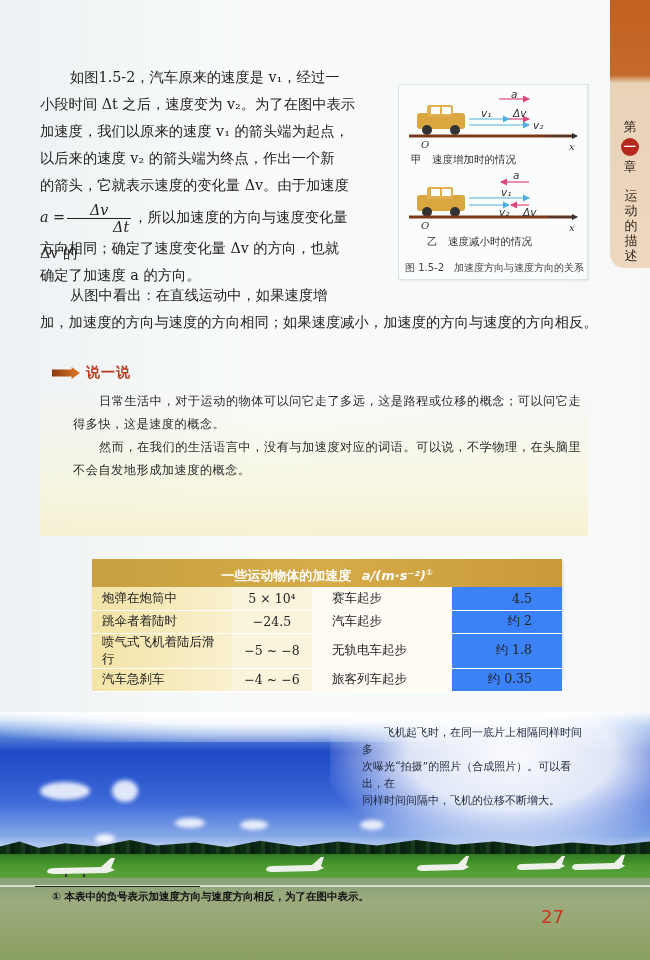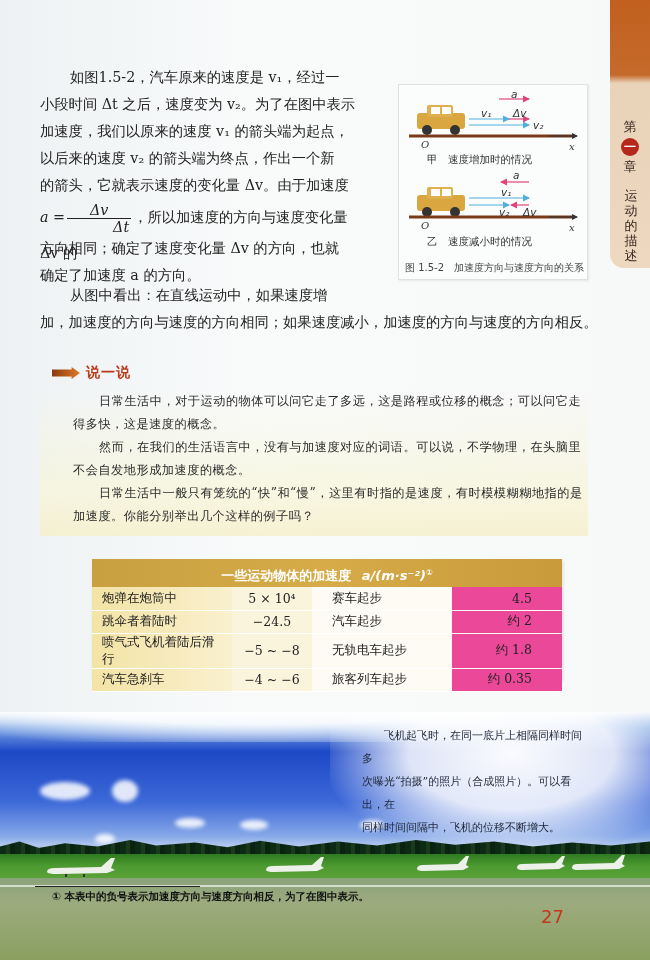--- a/index.html
+++ b/index.html
@@ -48,33 +48,33 @@
   .talk-box p.ind { text-indent: 26px; margin-left: 33px; }
 
   .table-wrap { position: absolute; left: 92px; top: 559px; width: 470px; height: 120px; background: #fbf8ec; box-shadow: 1px 2px 3px rgba(0,0,0,0.12); }
   .table-title { height: 28px; background: linear-gradient(90deg,#c8a040,#d6ab48,#c99a3a); color: #fff; font-family: "DejaVu Sans", sans-serif; font-size: 13px; font-weight: bold; text-align: center; line-height: 28px; }
   .table-title sup { font-size: 8px; }
   table { width: 100%; border-collapse: collapse; font-size: 12.5px; font-family: "DejaVu Serif", serif; }
   td { height: 23px; padding: 0 10px; color: #222; border-bottom: 1px solid #fff; }
   td.name { background: linear-gradient(90deg,#f3e3a5,#f9f0ce); width: 140px; }
   td.val { background: #faf4dc; width: 80px; text-align: center; }
   td.name2 { background: #fdfbf3; width: 140px; padding-left: 20px; }
-  td.val2 { background: #ec4899; text-align: right; padding-right: 30px; }
+  td.val2 { background: #3b82f6; text-align: right; padding-right: 30px; }
 
   .photo { position: absolute; left: 0; top: 712px; width: 650px; height: 248px;
     background: linear-gradient(180deg, #f4f7fb 0%, #7fa8e6 6%, #1d48c6 16%, #3c68d8 36%, #86a8e8 50%, #b5c9ee 54%, #2d4a24 58%, #1a4a18 60%, #57a83a 64%, #7aa050 70%, #95a86a 74%, #a0aa6e 82%, #7a9a4a 100%); overflow: hidden; }
   .cloud-glow { position: absolute; left: 330px; top: 0; width: 330px; height: 140px; background: radial-gradient(ellipse at 55% 30%, rgba(255,255,255,0.98) 0%, rgba(255,255,255,0.85) 40%, rgba(255,255,255,0) 75%); }
   .cloud-top { position: absolute; left: 0; top: -30px; width: 650px; height: 60px; background: radial-gradient(ellipse at 40% 0%, #fff 0%, rgba(255,255,255,0.9) 50%, rgba(255,255,255,0) 80%); }
   .cloud { position: absolute; background: rgba(255,255,255,0.85); border-radius: 50%; filter: blur(2px); }
   .treeline { position: absolute; left: 0; top: 128px; width: 650px; height: 16px; background: repeating-linear-gradient(90deg,#0d2a14 0 6px,#1a3a1e 6px 10px,#0a2210 10px 15px); clip-path: polygon(0 40%,3% 10%,6% 50%,10% 20%,15% 40%,20% 0,24% 35%,30% 15%,35% 45%,40% 5%,46% 40%,52% 10%,58% 35%,64% 0,70% 30%,76% 10%,82% 40%,88% 15%,94% 35%,100% 10%,100% 100%,0 100%); }
   .grass { position: absolute; left: 0; top: 142px; width: 650px; height: 24px; background: linear-gradient(180deg,#2f7a22,#4c9a30,#5aa238); }
   .runway { position: absolute; left: 0; top: 166px; width: 650px; height: 82px; background: linear-gradient(180deg,#8aa27a,#9cab7e 30%,#8aa060 100%); }
   .runway-line { position: absolute; left: 0; top: 173px; width: 650px; height: 2px; background: rgba(230,235,225,0.8); }
   .plane { position: absolute; }
-  .photo-caption { position: absolute; left: 362px; top: 12px; width: 228px; font-size: 11px; line-height: 23px; color: #1d2638; font-family: "DejaVu Serif", serif; }
+  .photo-caption { position: absolute; left: 362px; top: 12px; width: 228px; font-size: 11px; line-height: 17px; color: #1d2638; font-family: "DejaVu Serif", serif; }
   .photo-caption .ind { text-indent: 22px; display: block; }
   .footnote { position: absolute; left: 52px; top: 178px; font-size: 10.5px; color: #111; font-family: "DejaVu Sans", sans-serif; font-weight: bold; }
   .footnote-line { position: absolute; left: 35px; top: 174px; width: 165px; height: 1px; background: #222; }
   .page-num { position: absolute; left: 541px; top: 194px; font-size: 18px; color: #c8361e; font-family: "DejaVu Sans", sans-serif; }
 </style>
 </head>
 <body>
 
 <div class="side-tab">
   <div class="chap">
@@ -141,21 +141,21 @@
     <line x1="70" y1="113" x2="130" y2="113" stroke="#4fb0e0" stroke-width="1.2" marker-end="url(#ab)"></line>
     <line x1="70" y1="120" x2="110" y2="120" stroke="#4fb0e0" stroke-width="1.2" marker-end="url(#ab)"></line>
     <line x1="130" y1="120" x2="112" y2="120" stroke="#e0457a" stroke-width="1.2" marker-end="url(#ap)"></line>
   </svg>
   <span class="fig-label" style="left:112px;top:3px;font-style:italic">a</span>
   <span class="fig-label" style="left:82px;top:22px;font-style:italic">v₁</span>
   <span class="fig-label" style="left:114px;top:22px;font-style:italic">Δv</span>
   <span class="fig-label" style="left:134px;top:34px;font-style:italic">v₂</span>
   <span class="axis-o" style="left:22px;top:54px">O</span>
   <span class="axis-x" style="left:170px;top:56px">x</span>
-  <span class="fig-label" style="left:28px;top:68px">甲　速度增加时的情况</span>
+  <span class="fig-label" style="left:12px;top:68px">甲　速度增加时的情况</span>
 
   <span class="fig-label" style="left:114px;top:84px;font-style:italic">a</span>
   <span class="fig-label" style="left:102px;top:101px;font-style:italic">v₁</span>
   <span class="fig-label" style="left:100px;top:121px;font-style:italic">v₂</span>
   <span class="fig-label" style="left:124px;top:121px;font-style:italic">Δv</span>
   <span class="axis-o" style="left:22px;top:135px">O</span>
   <span class="axis-x" style="left:170px;top:137px">x</span>
   <span class="fig-label" style="left:28px;top:150px">乙　速度减小时的情况</span>
 
   <span class="fig-caption">图 1.5-2　加速度方向与速度方向的关系</span>
@@ -166,21 +166,20 @@
   <div>加，加速度的方向与速度的方向相同；如果速度减小，加速度的方向与速度的方向相反。</div>
 </div>
 
 <div class="talk-header">
   <span class="arrow"></span>
   <span class="lbl">说一说</span>
 </div>
 <div class="talk-box">
   <p class="ind">日常生活中，对于运动的物体可以问它走了多远，这是路程或位移的概念；可以问它走得多快，这是速度的概念。</p>
   <p class="ind">然而，在我们的生活语言中，没有与加速度对应的词语。可以说，不学物理，在头脑里不会自发地形成加速度的概念。</p>
-  <p class="ind">日常生活中一般只有笼统的“快”和“慢”，这里有时指的是速度，有时模模糊糊地指的是加速度。你能分别举出几个这样的例子吗？</p>
 </div>
 
 <div class="table-wrap">
   <div class="table-title">
     <span>一些运动物体的加速度</span>
     <i style="margin-left:6px">a/(m·s⁻²)</i><sup>①</sup>
   </div>
   <table>
     <tbody>
         <tr>

